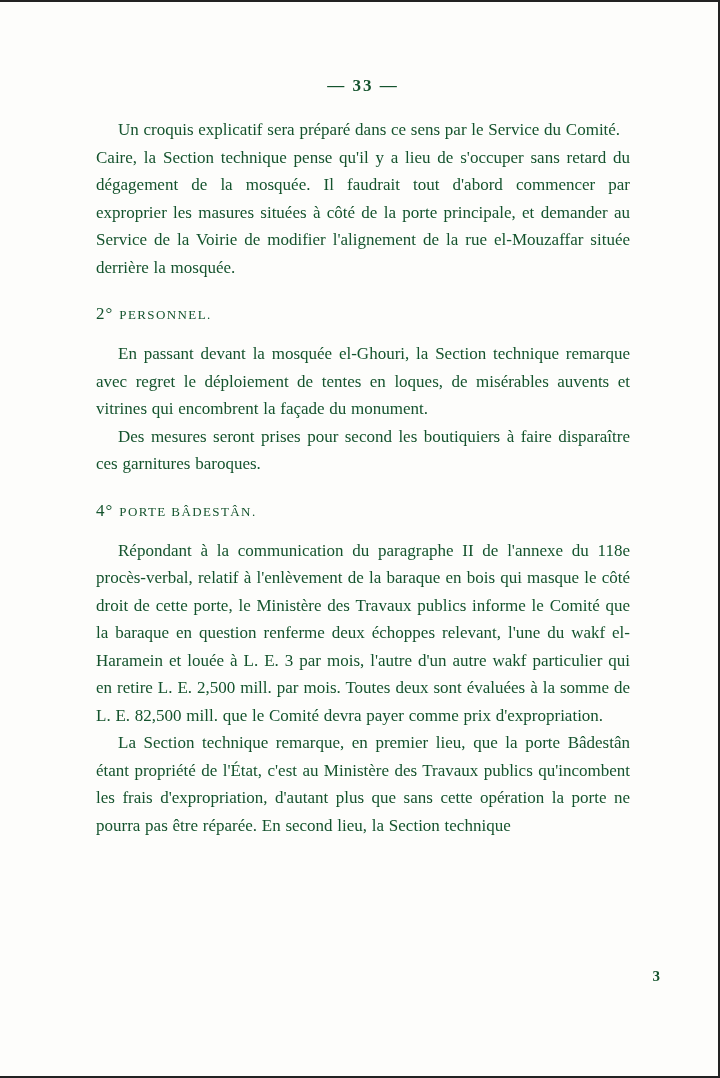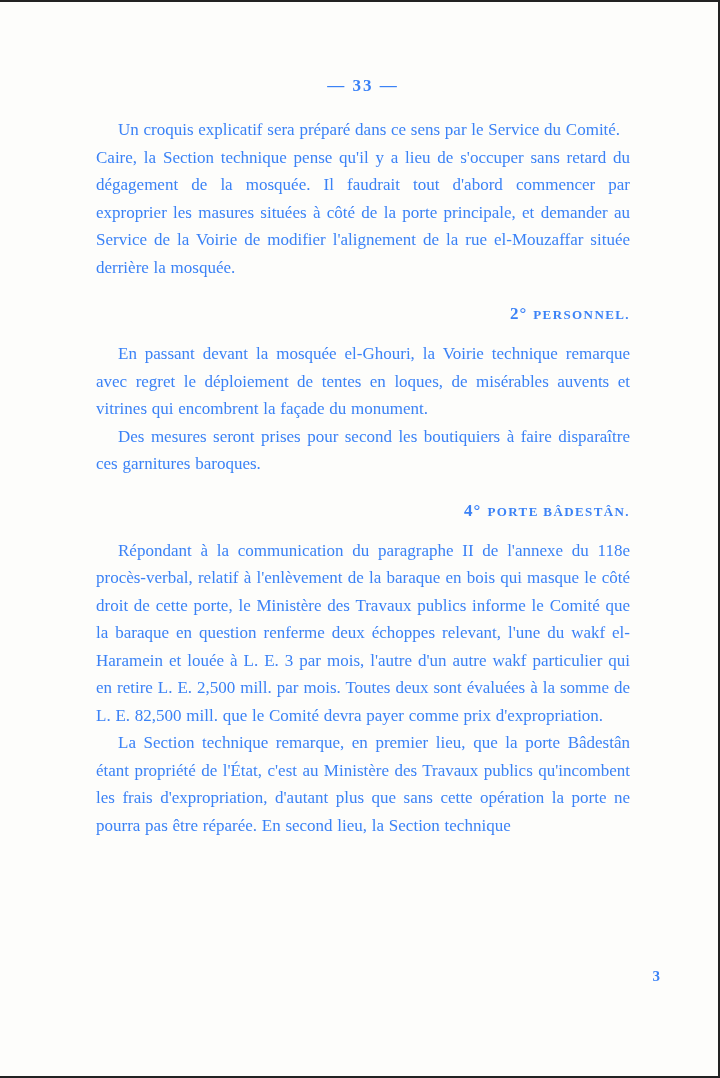--- a/index.html
+++ b/index.html
@@ -12,21 +12,21 @@
     width: 720px;
     height: 1078px;
     margin: 0 auto;
     background: #fdfdfb;
     box-sizing: border-box;
     border-top: 2px solid #222;
     border-right: 2px solid #222;
     border-bottom: 2px solid #222;
     overflow: hidden;
     font-family: "Liberation Serif", "DejaVu Serif", serif;
-    color: #3b82f6;
+    color: #14532d;
   }
   .content {
     position: absolute;
     left: 96px;
     top: 74px;
     width: 534px;
   }
   .page-number {
     text-align: center;
     font-size: 17px;
@@ -40,22 +40,22 @@
     line-height: 27.5px;
     text-align: justify;
     text-indent: 22px;
     word-spacing: 0.5px;
   }
   p.no-indent {
     text-indent: 0;
   }
   .heading {
     margin: 17px 0 15px 0;
-    text-align: right;
-    font-weight: bold;
+    text-align: left;
+    font-weight: normal;
   }
   .heading .h-num {
     font-size: 17px;
     letter-spacing: 1px;
   }
   .heading .h-label {
     font-size: 13px;
     letter-spacing: 1.4px;
   }
   .signature-mark {
@@ -79,21 +79,21 @@
     <p class="body-para no-indent">Caire, la Section technique pense qu'il y a lieu de s'occuper sans retard du dégagement de la mosquée. Il faudrait tout d'abord commencer par exproprier les masures situées à côté de la porte principale, et demander au Service de la Voirie de modifier l'alignement de la rue el-Mouzaffar située derrière la mosquée.</p>
 
     <h2 class="heading">
       <span class="h-num">2°</span>
       <span class="h-label">PERSONNEL.</span>
     </h2>
 
 
 
 
-    <p class="body-para">En passant devant la mosquée el-Ghouri, la Voirie technique remarque avec regret le déploiement de tentes en loques, de misérables auvents et vitrines qui encombrent la façade du monument.</p>
+    <p class="body-para">En passant devant la mosquée el-Ghouri, la Section technique remarque avec regret le déploiement de tentes en loques, de misérables auvents et vitrines qui encombrent la façade du monument.</p>
 
     <p class="body-para">Des mesures seront prises pour second les boutiquiers à faire disparaître ces garnitures baroques.</p>
 
     <h2 class="heading">
       <span class="h-num">4°</span>
       <span class="h-label">PORTE BÂDESTÂN.</span>
     </h2>
 
     <p class="body-para">Répondant à la communication du paragraphe II de l'annexe du 118e procès-verbal, relatif à l'enlèvement de la baraque en bois qui masque le côté droit de cette porte, le Ministère des Travaux publics informe le Comité que la baraque en question renferme deux échoppes relevant, l'une du wakf el-Haramein et louée à L. E. 3 par mois, l'autre d'un autre wakf particulier qui en retire L. E. 2,500 mill. par mois. Toutes deux sont évaluées à la somme de L. E. 82,500 mill. que le Comité devra payer comme prix d'expropriation.</p>
 

